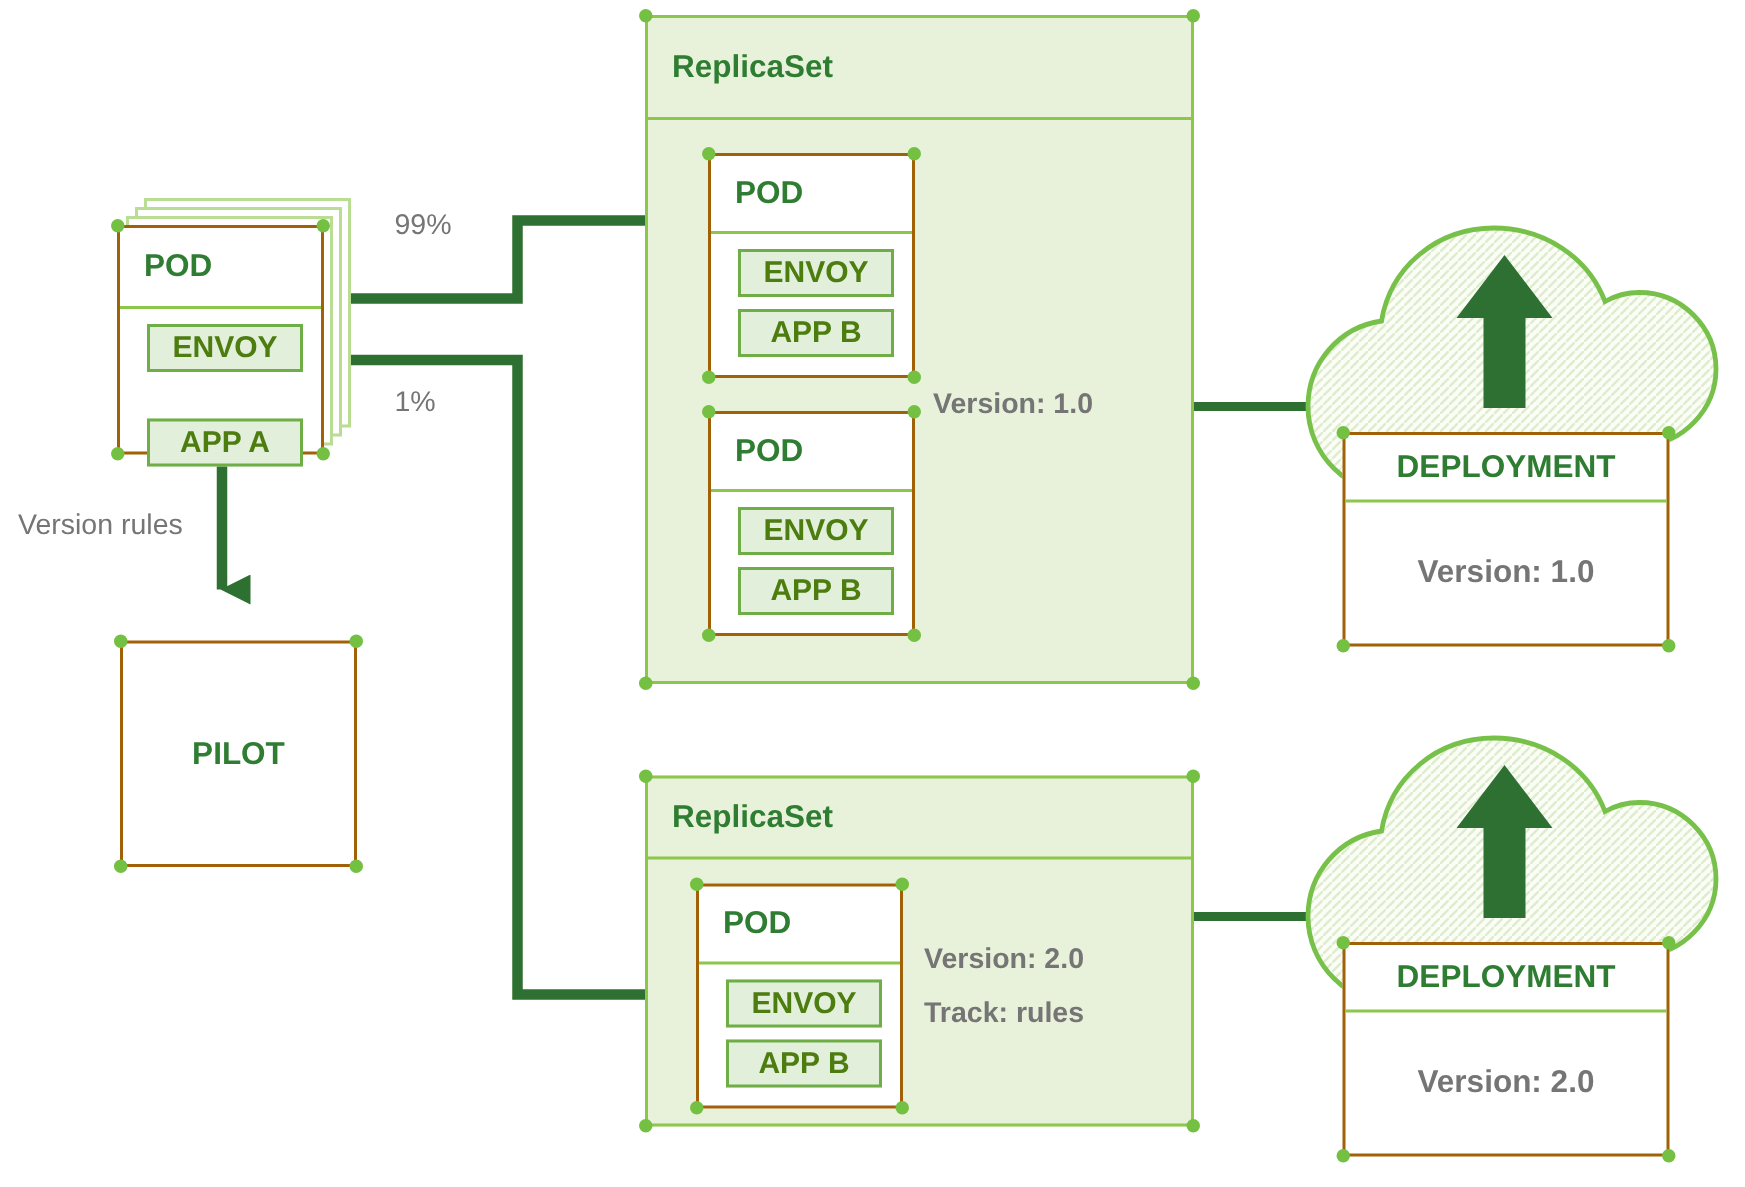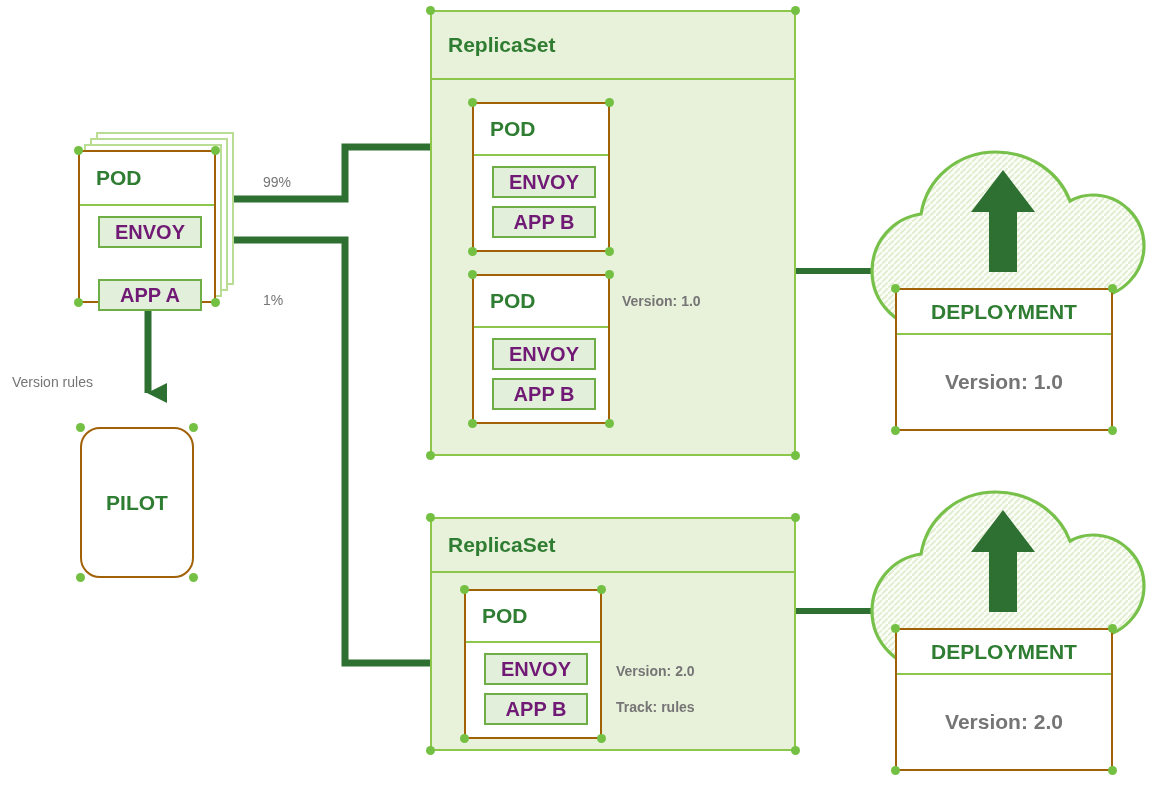--- a/index.html
+++ b/index.html
@@ -26,31 +26,31 @@
     color:#2f7d32;font-size:21px;padding-left:16px;white-space:nowrap;
   }
   .hdr.center{justify-content:center;}
   .hdr.center span{padding-left:0;}
 
   
   .chip{
     position:absolute;box-sizing:border-box;
     background:#e2efda;border:2px solid #6fae46;
     display:flex;align-items:center;justify-content:center;
-    color:#701a75;font-size:20px;
+    color:#4d7c0f;font-size:20px;
   }
 
   
   .boxlabel{
     position:absolute;left:0;right:0;display:flex;
     align-items:center;justify-content:center;
     color:#2f7d32;font-size:21px;
   }
   .graylabel{
-    position:absolute;color:#757575;font-size:14px;white-space:nowrap;margin-top:34px;
+    position:absolute;color:#757575;font-size:19px;white-space:nowrap;
   }
 
   
   .dot{
     position:absolute;width:9px;height:9px;border-radius:50%;
     background:#73c043;
   }
 
   
   .ghost{
@@ -144,21 +144,21 @@
     <div class="dot" style="right:-6px;top:-6px;"></div>
     <div class="dot" style="left:-6px;bottom:-6px;"></div>
     <div class="dot" style="right:-6px;bottom:-6px;"></div>
   </div>
 
   <div class="graylabel" style="left:263px;top:140px;">99%</div>
   <div class="graylabel" style="left:263px;top:258px;">1%</div>
 
   <div class="graylabel" style="left:12px;top:340px;">Version rules</div>
 
-  <div class="box whitebox" style="left:80px;top:427px;width:114px;height:151px;border-radius:20px;">
+  <div class="box whitebox" style="left:80px;top:427px;width:158px;height:151px;">
     <div class="boxlabel" style="top:0;bottom:0;">PILOT</div>
     <div class="dot" style="left:-6px;top:-6px;"></div>
     <div class="dot" style="right:-6px;top:-6px;"></div>
     <div class="dot" style="left:-6px;bottom:-6px;"></div>
     <div class="dot" style="right:-6px;bottom:-6px;"></div>
   </div>
 
   <div class="box lightbox" style="left:430px;top:10px;width:366px;height:446px;">
     <div class="hdr" style="height:68px;">
       <span>ReplicaSet</span>

